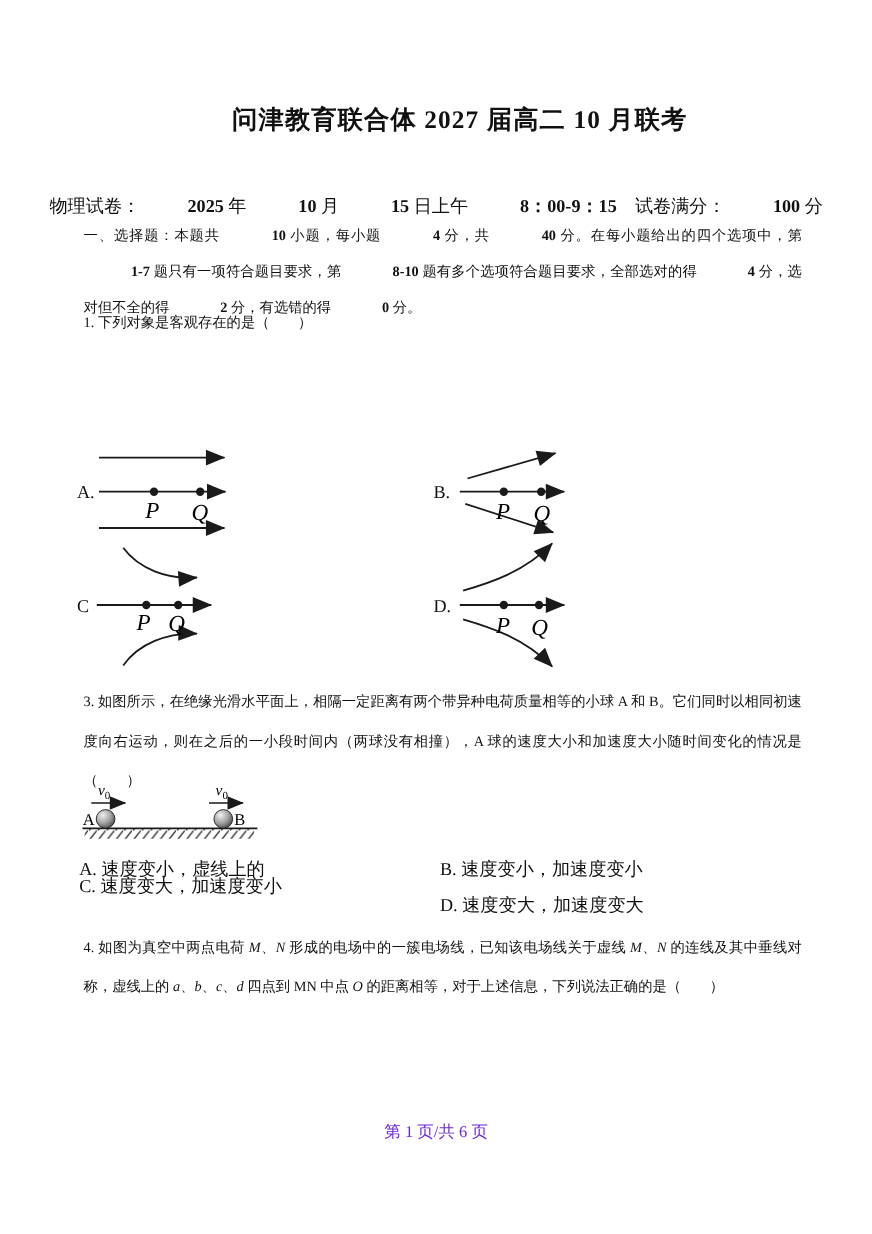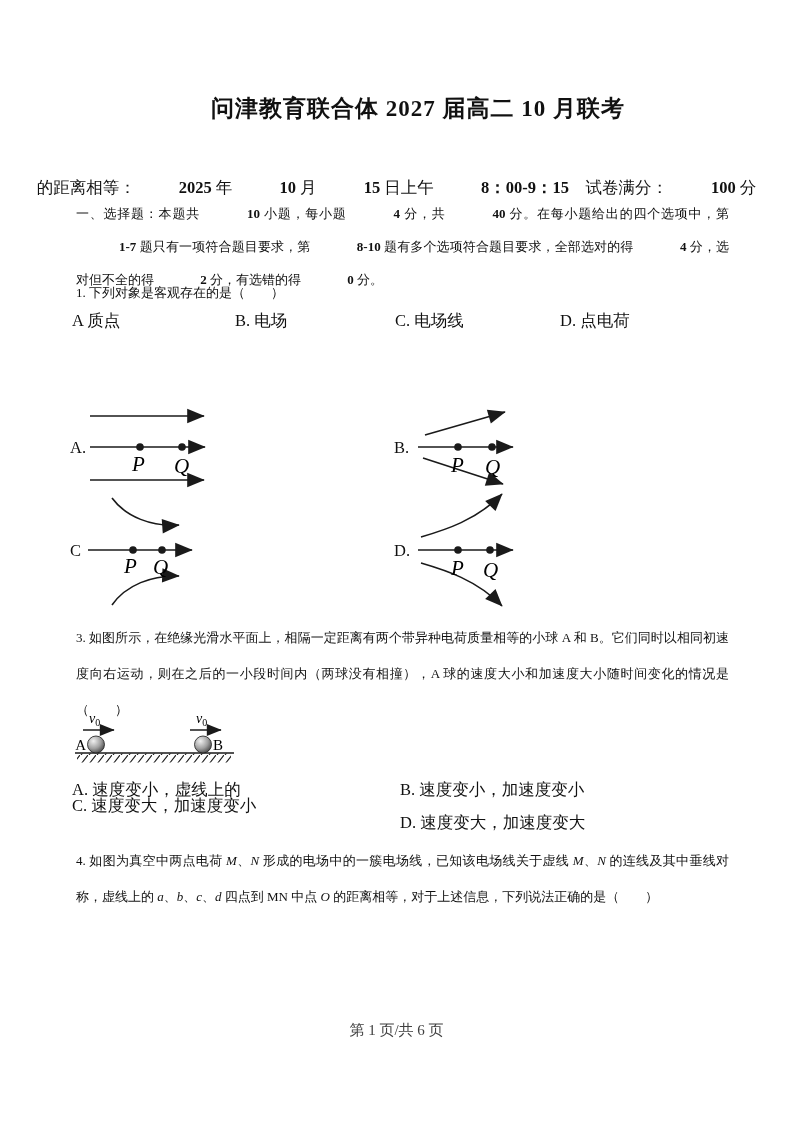--- a/index.html
+++ b/index.html
@@ -55,45 +55,39 @@
     position:absolute;
     font-size:16.5px;line-height:20px;
   }
   .fig-q3{
     left:72px;top:710px;width:240px;height:56px;
   }
   .footer{
     left:0;right:0;top:1019px;
     text-align:center;
     font-size:15px;line-height:22px;
-    color:#404040;
+    color:#6d28d9;
   }
   svg{display:block;position:absolute;}
   svg text{font-family:"Liberation Serif","DejaVu Serif",serif;}
   .svg-pq{font-size:21px;font-style:italic;}
   .svg-ab{font-size:15px;}
   .svg-v{font-size:14px;font-style:italic;}
 </style>
 </head>
 <body>
 
 <div class="page">
 
   <div class="abs doc-title"><span class="seg-b">问津教育联合体 2027 届高二 10 月联考</span></div>
-  <div class="abs info-line"><span>的距离相等：</span><span class="seg-b">2025</span><span> 年 </span><span class="seg-b">10</span><span> 月 </span><span class="seg-b">15</span><span> 日上午 </span><span class="seg-b">8：00-9：15</span><span>　试卷满分：</span><span class="seg-b">100</span><span> 分</span></div>
+  <div class="abs info-line"><span>物理试卷：</span><span class="seg-b">2025</span><span> 年 </span><span class="seg-b">10</span><span> 月 </span><span class="seg-b">15</span><span> 日上午 </span><span class="seg-b">8：00-9：15</span><span>　试卷满分：</span><span class="seg-b">100</span><span> 分</span></div>
 
   <div class="abs para intro"><span>一、选择题：本题共 </span><span class="seg-b">10</span><span> 小题，每小题 </span><span class="seg-b">4</span><span> 分，共 </span><span class="seg-b">40</span><span> 分。在每小题给出的四个选项中，第 </span><span class="seg-b">1-7</span><span> 题只有一项符合题目要求，第 </span><span class="seg-b">8-10</span><span> 题有多个选项符合题目要求，全部选对的得 </span><span class="seg-b">4</span><span> 分，选对但不全的得 </span><span class="seg-b">2</span><span> 分，有选错的得 </span><span class="seg-b">0</span><span> 分。</span></div>
 
   <div class="abs para q1"><span>1. 下列对象是客观存在的是（　　）</span></div>
-  <div class="abs opt-row q1opts">
-    <span class="opt" style="left:0;">A 质点</span>
-    <span class="opt" style="left:163px;">B. 电场</span>
-    <span class="opt" style="left:323px;">C. 电场线</span>
-    <span class="opt" style="left:488px;">D. 点电荷</span>
-  </div>
 
 
   <div class="abs figs-q2">
 
     <span class="fig-label" style="left:-2px;top:36px;">A.</span>
     <svg style="left:16px;top:4px;" width="135" height="86" viewBox="0 0 135 86">
       <defs>
         <marker id="arwA" viewBox="0 0 12 10" refX="11" refY="5" markerWidth="12" markerHeight="10" orient="auto">
           <path d="M0.5,0.5 L11.5,5 L0.5,9.5 Z" fill="#1a1a1a"></path>
         </marker>

